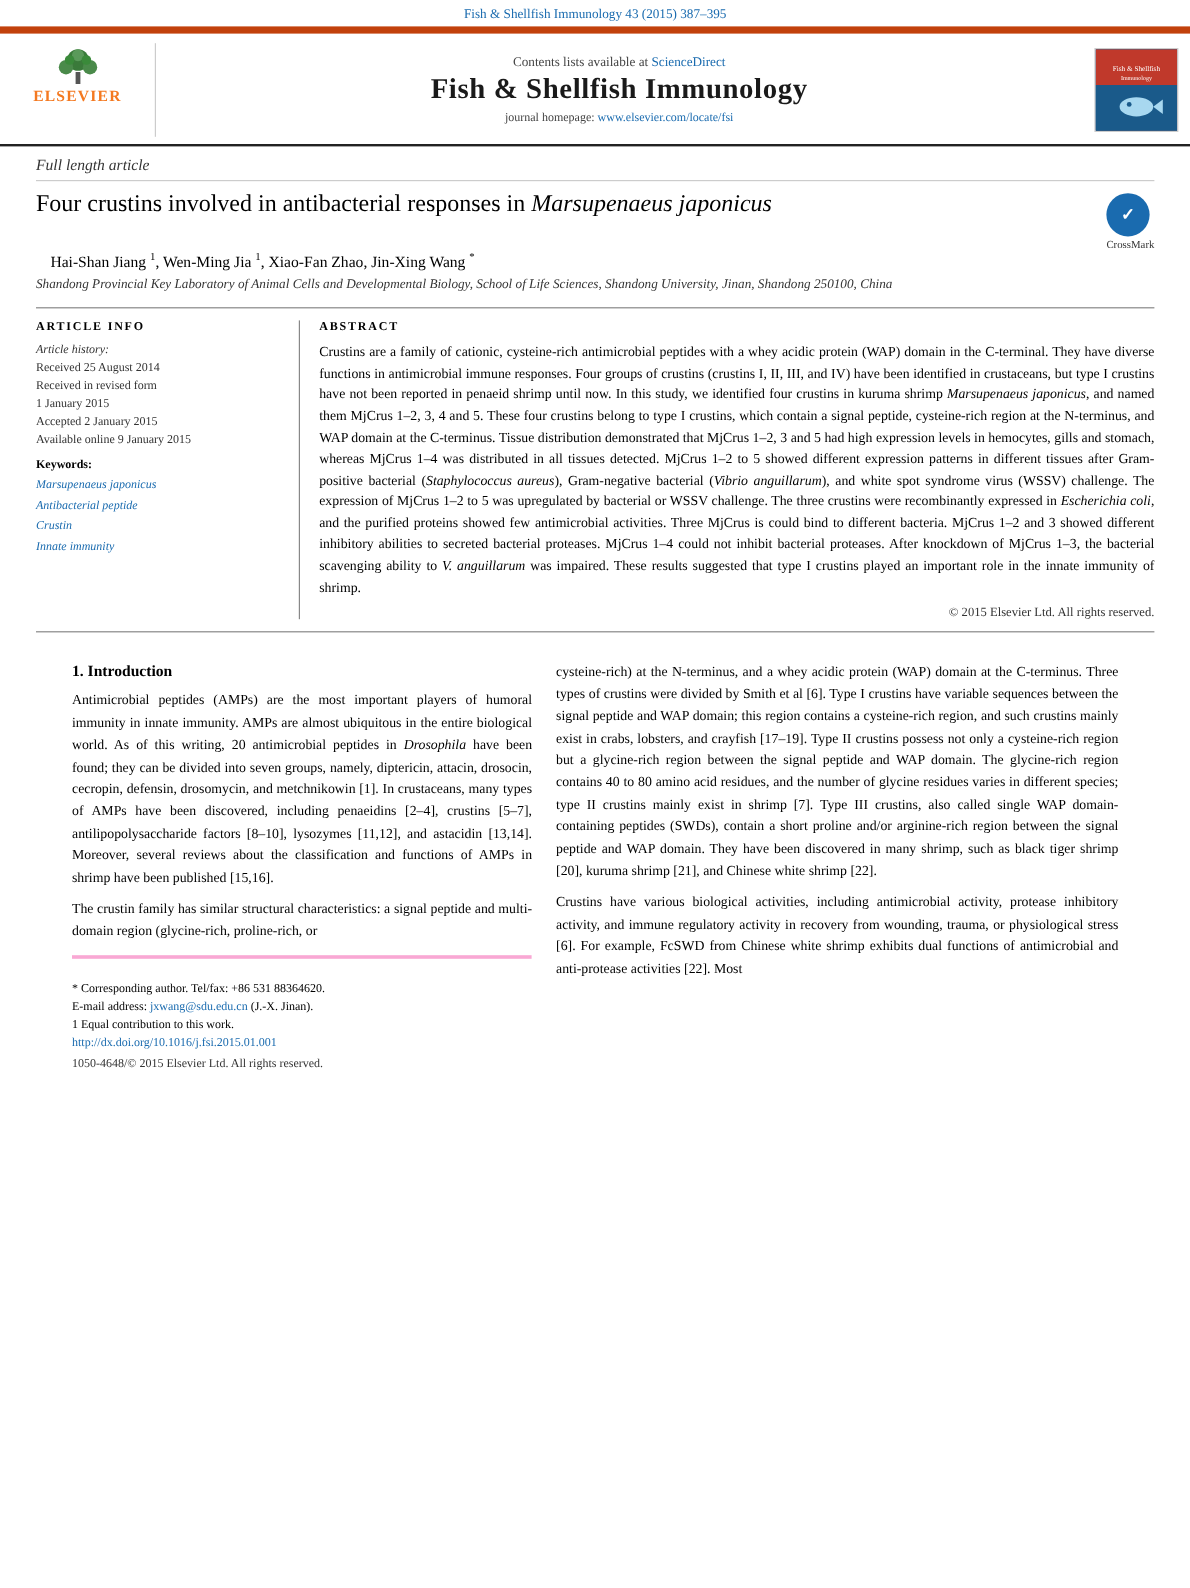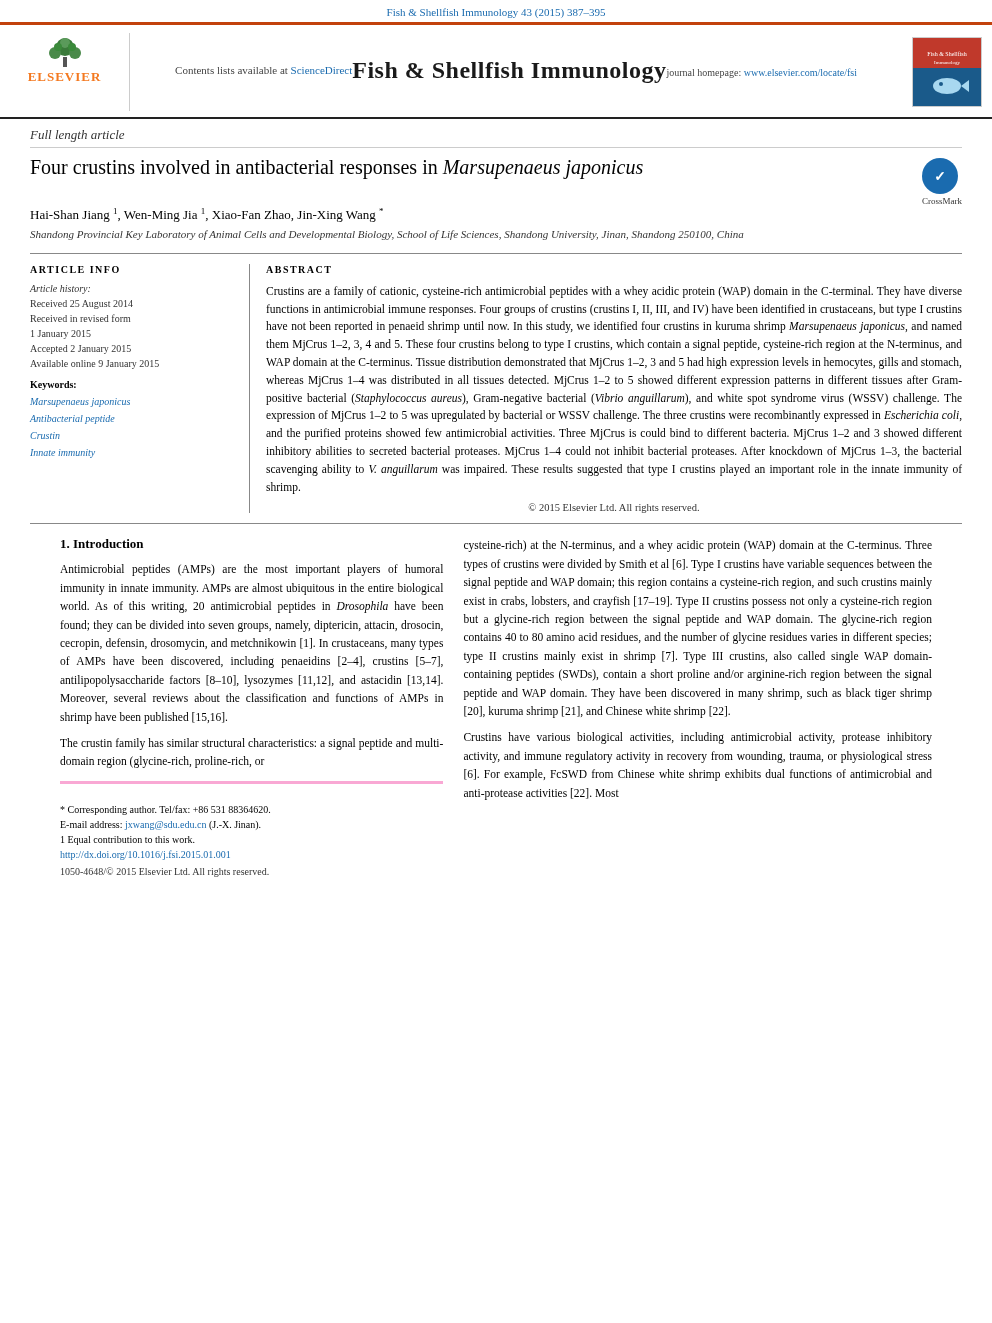--- a/index.html
+++ b/index.html
@@ -10,21 +10,21 @@
       background: #fff;
       width: 992px;
       min-height: 1323px;
     }
 
     .top-bar {
       text-align: center;
       padding: 6px 0 4px;
       font-size: 11px;
       color: #1a6baf;
-      border-bottom: 3px solid #c2410c;
+      border-bottom: 6px solid #c2410c;
     }
 
     .header-section {
       display: flex;
       align-items: stretch;
       border-bottom: 2px solid #222;
       padding: 8px 0 6px;
     }
 
     .header-logo-left {
@@ -32,21 +32,21 @@
       display: flex;
       flex-direction: column;
       align-items: center;
       border-right: 1px solid #ccc;
       padding: 4px 8px;
     }
 
     .header-center {
       flex: 1;
       display: flex;
-      flex-direction: row;
+      flex-direction: column;
       align-items: center;
       justify-content: center;
       padding: 4px 10px;
     }
 
     .contents-line {
       font-size: 11px;
       color: #444;
       margin-bottom: 4px;
     }
@@ -135,39 +135,40 @@
       align-items: center;
       justify-content: center;
       font-size: 14px;
       font-weight: bold;
       flex-shrink: 0;
     }
 
     .authors {
       font-size: 13px;
       margin-bottom: 4px;
+      margin-left: 12px;
     }
 
     .authors sup {
       font-size: 9px;
     }
 
     .affiliation {
       font-size: 11px;
       font-style: italic;
       color: #333;
       margin-bottom: 10px;
       line-height: 1.4;
     }
 
     .two-col-section {
       display: flex;
       border-top: 1px solid #888;
       border-bottom: 1px solid #888;
-      margin-bottom: 12px;
+      margin-bottom: 24px;
       padding: 10px 0;
     }
 
     .article-info-col {
       width: 220px;
       padding-right: 16px;
       border-right: 1px solid #888;
     }
 
     .abstract-col {
@@ -224,21 +225,21 @@
       text-align: justify;
       color: #000;
     }
 
     .abstract-text i {
       font-style: italic;
     }
 
     .copyright-line {
       font-size: 10.5px;
-      text-align: center;
+      text-align: right;
       margin-top: 6px;
       color: #333;
     }
 
     .main-content {
       display: flex;
       padding: 0 30px;
       gap: 20px;
       margin-top: 0;
     }

